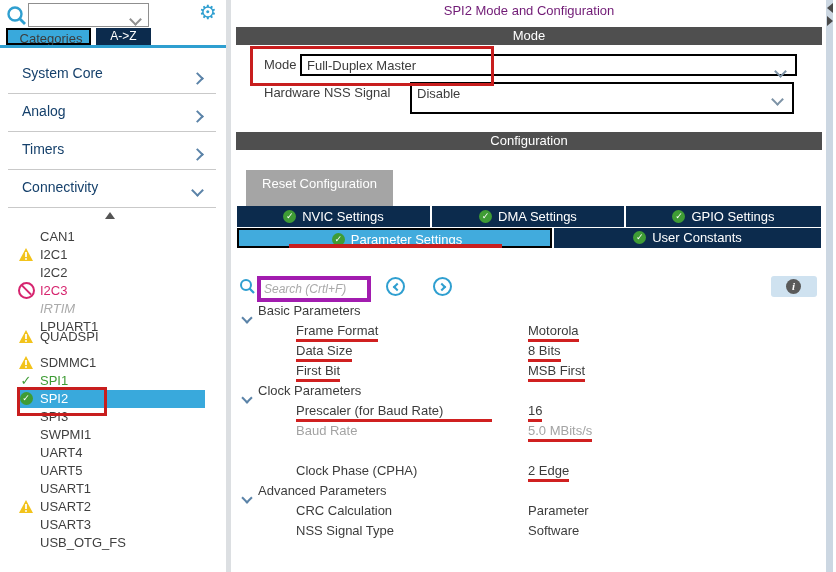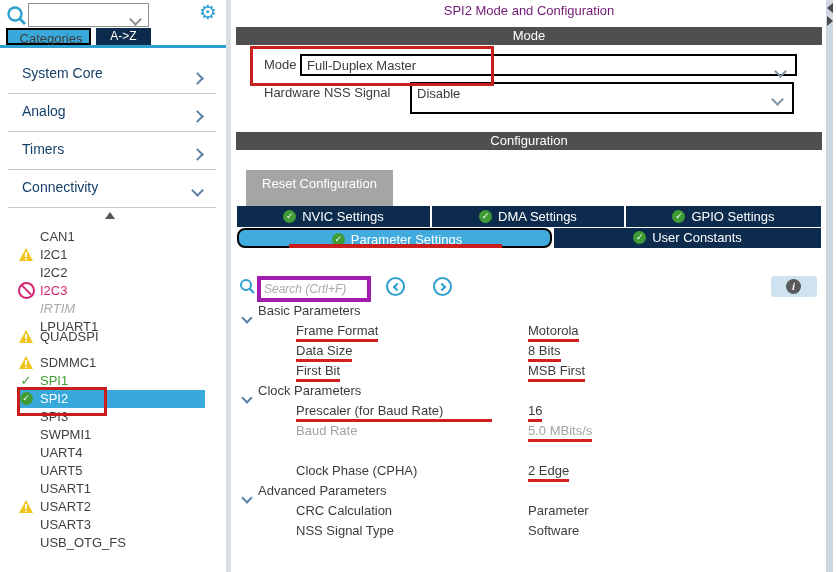--- a/index.html
+++ b/index.html
@@ -235,21 +235,21 @@
 
   <div class="ctab" style="left:237px;top:206px;width:193px;height:21px;line-height:21px;">
     <span class="cchk">✓</span><span>NVIC Settings</span>
   </div>
   <div class="ctab" style="left:432px;top:206px;width:192px;height:21px;line-height:21px;">
     <span class="cchk">✓</span><span>DMA Settings</span>
   </div>
   <div class="ctab" style="left:626px;top:206px;width:195px;height:21px;line-height:21px;">
     <span class="cchk">✓</span><span>GPIO Settings</span>
   </div>
-  <div class="ctab sel" style="left:237px;top:228px;width:315px;height:20px;line-height:20px;border-radius:8px;">
+  <div class="ctab sel" style="left:237px;top:228px;width:315px;height:20px;line-height:20px;">
     <span class="cchk">✓</span><span>Parameter Settings</span>
   </div>
   <div class="ctab" style="left:554px;top:228px;width:267px;height:20px;line-height:20px;">
     <span class="cchk">✓</span><span>User Constants</span>
   </div>
 
 
   <svg class="abs" style="left:239px;top:278px;" width="17" height="17" viewBox="0 0 17 17">
     <circle cx="7" cy="7" r="5" fill="none" stroke="#2f9fd0" stroke-width="2"></circle>
     <line x1="10.5" y1="10.5" x2="15" y2="15" stroke="#2f9fd0" stroke-width="2.3"></line>

